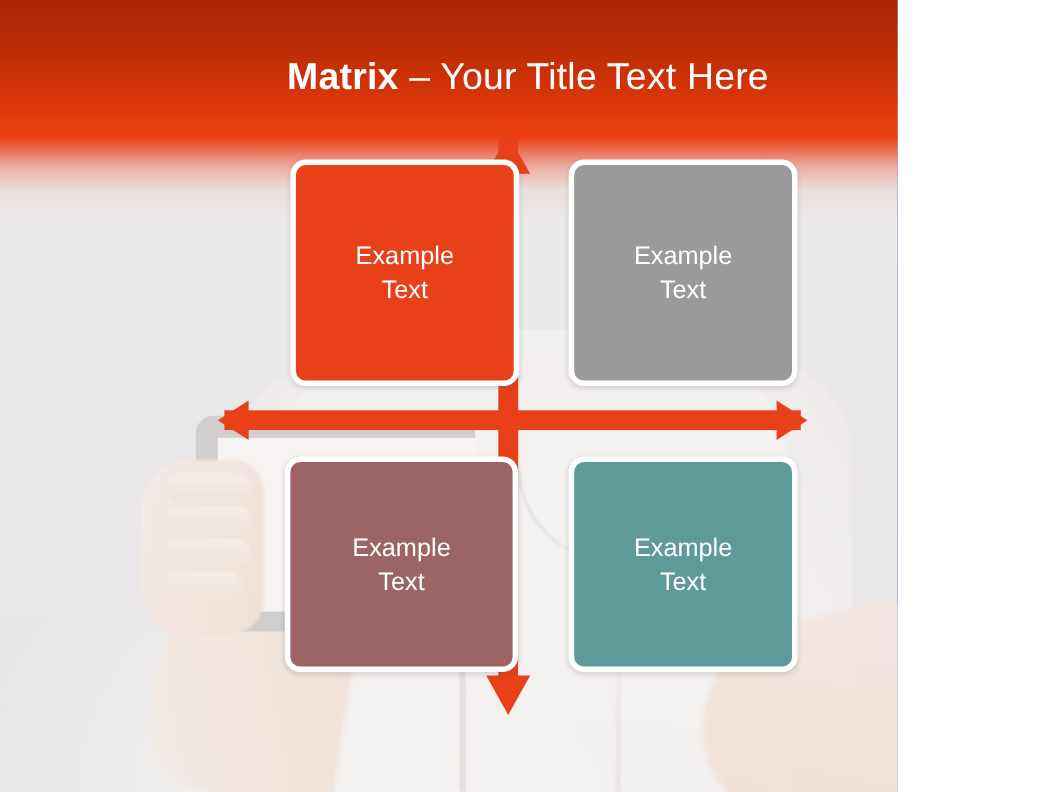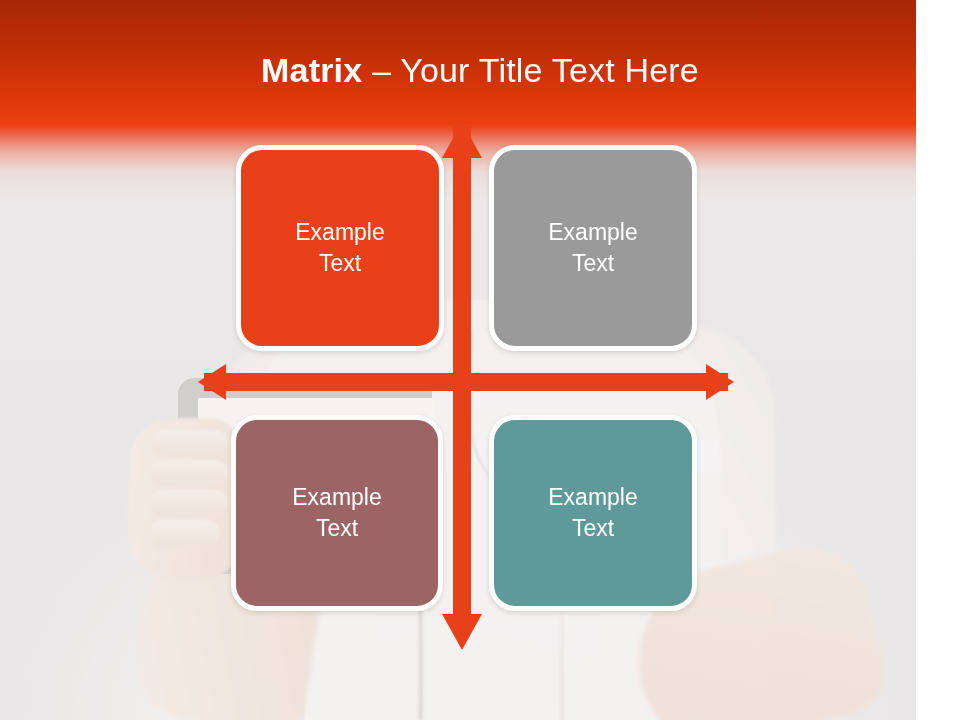--- a/index.html
+++ b/index.html
@@ -2,21 +2,21 @@
 <html><head>
 <meta charset="utf-8">
 <style>
   html, body {
     margin: 0;
     padding: 0;
     background: #ffffff;
   }
   #slide {
     position: relative;
-    width: 916px;
+    width: 816px;
     height: 720px;
     overflow: hidden;
     font-family: "Liberation Sans", sans-serif;
     background: #1d4ed8;
   }
 
   
   .photo-layer {
     position: absolute;
     inset: 0;
@@ -211,29 +211,30 @@
     left: 0; top: 0;
     width: 960px; height: 720px;
     pointer-events: none;
   }
 
   
   .box {
     position: absolute;
     box-sizing: border-box;
     border: 5px solid #ffffff;
-    border-radius: 26px;
+    border-radius: 14px;
     color: #ffffff;
     font-size: 23px;
     line-height: 31px;
     text-align: center;
     display: flex;
     align-items: center;
     justify-content: center;
     box-shadow: 0 2px 5px rgba(90,80,80,.18);
+    margin-left: 28px;
   }
   .box .lbl { display: block; padding: 0 10px; }
 
   #box-tl { left: 236px; top: 145px; width: 208px; height: 206px; background: #e8411a; }
   #box-tr { left: 489px; top: 145px; width: 208px; height: 206px; background: #9a9a9a; }
   #box-bl { left: 231px; top: 415px; width: 212px; height: 196px; background: #9c6464; }
   #box-br { left: 489px; top: 415px; width: 208px; height: 196px; background: #5f9a9a; }
 </style>
 </head>
 <body>

